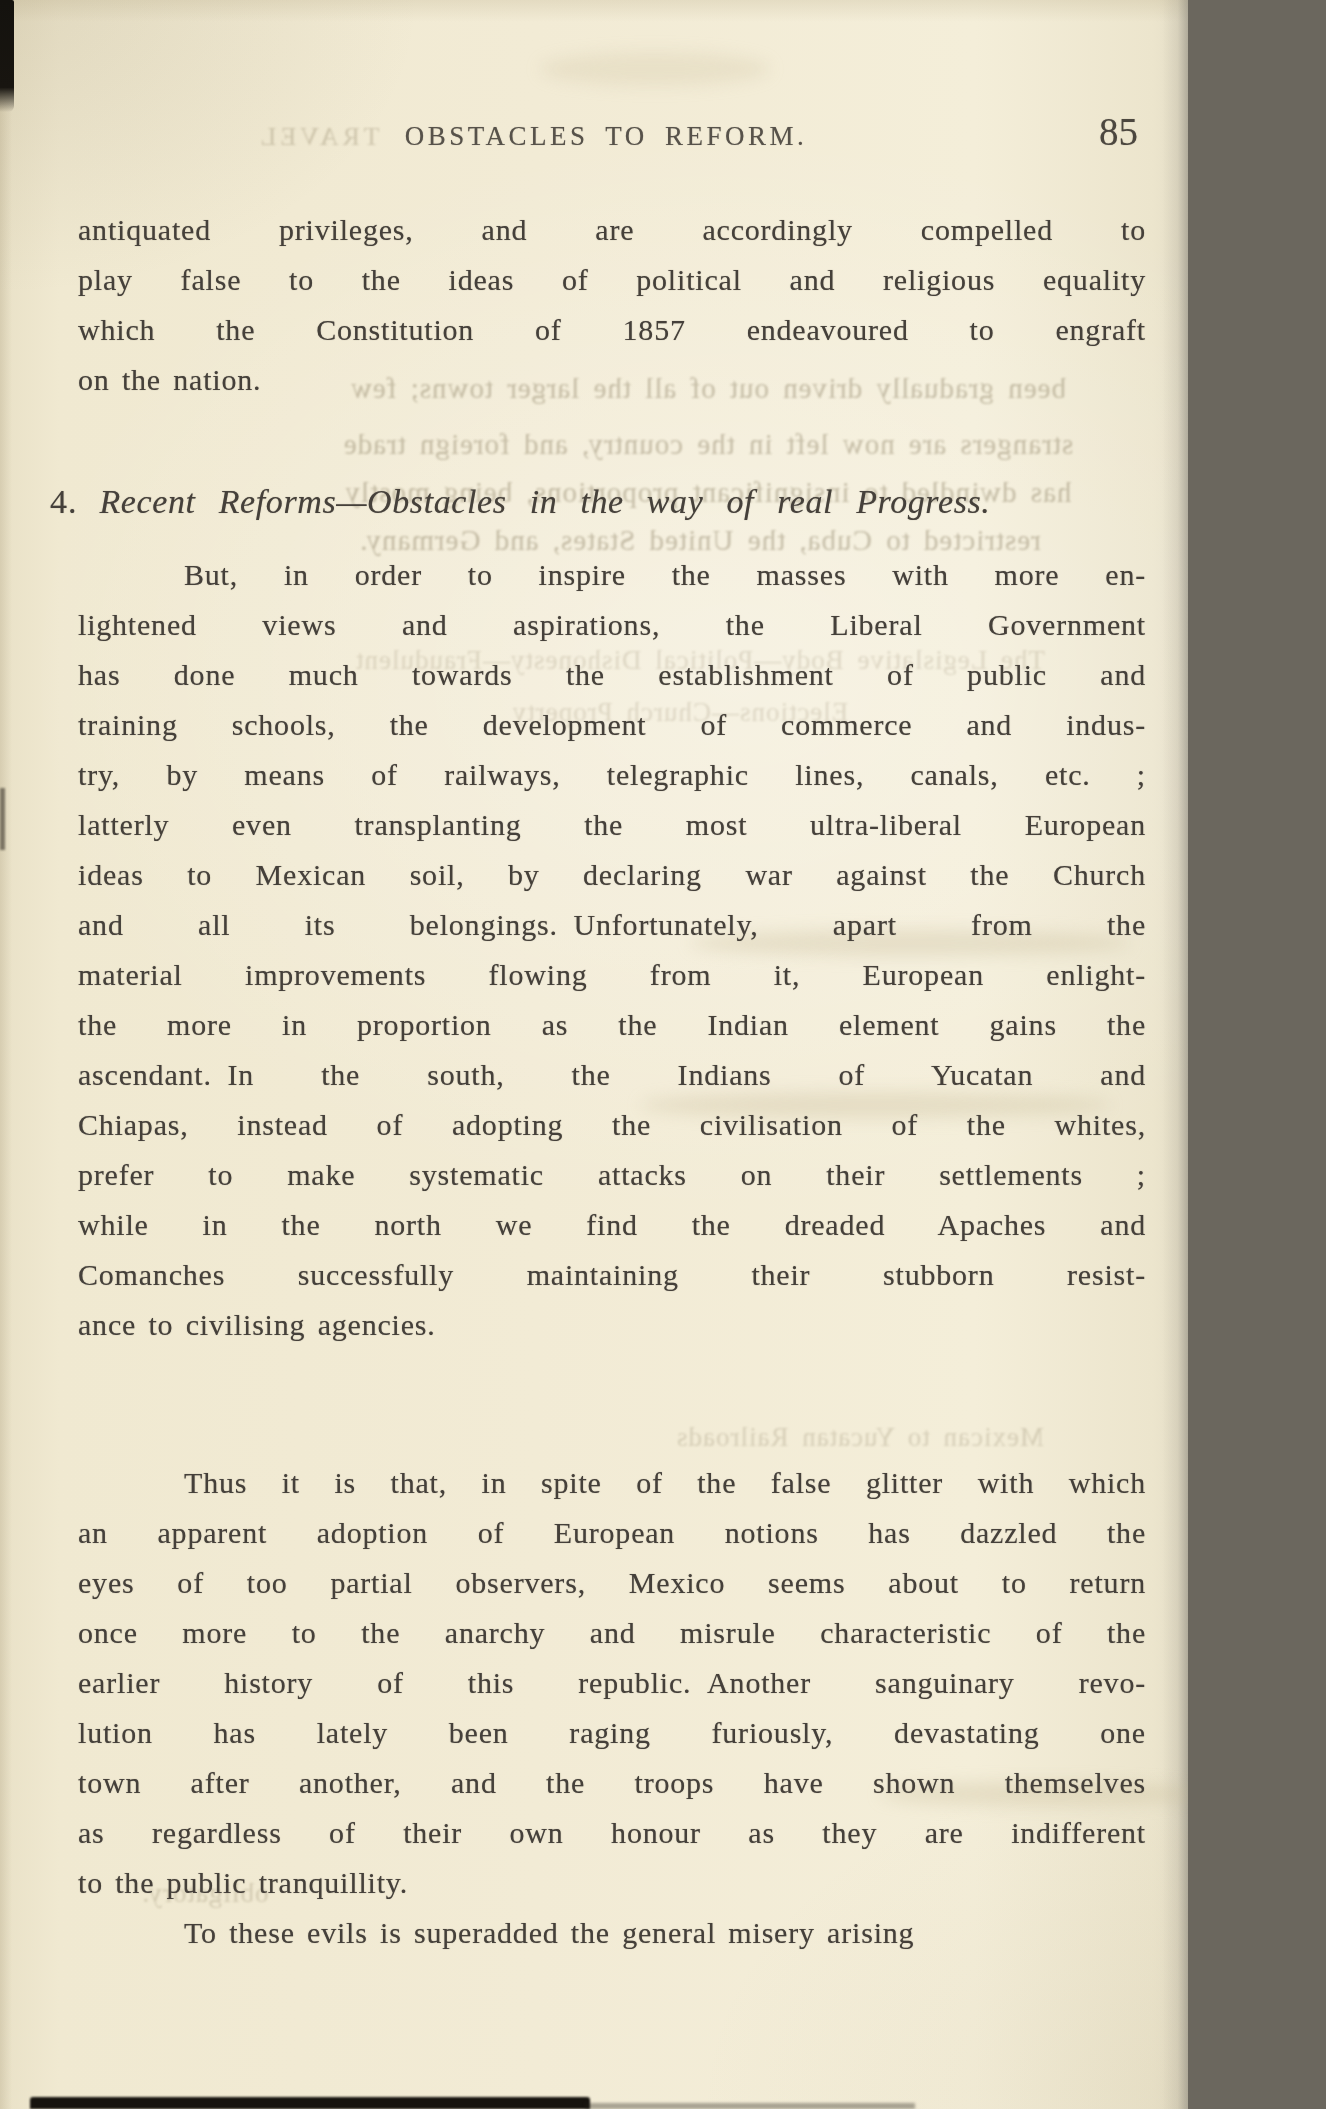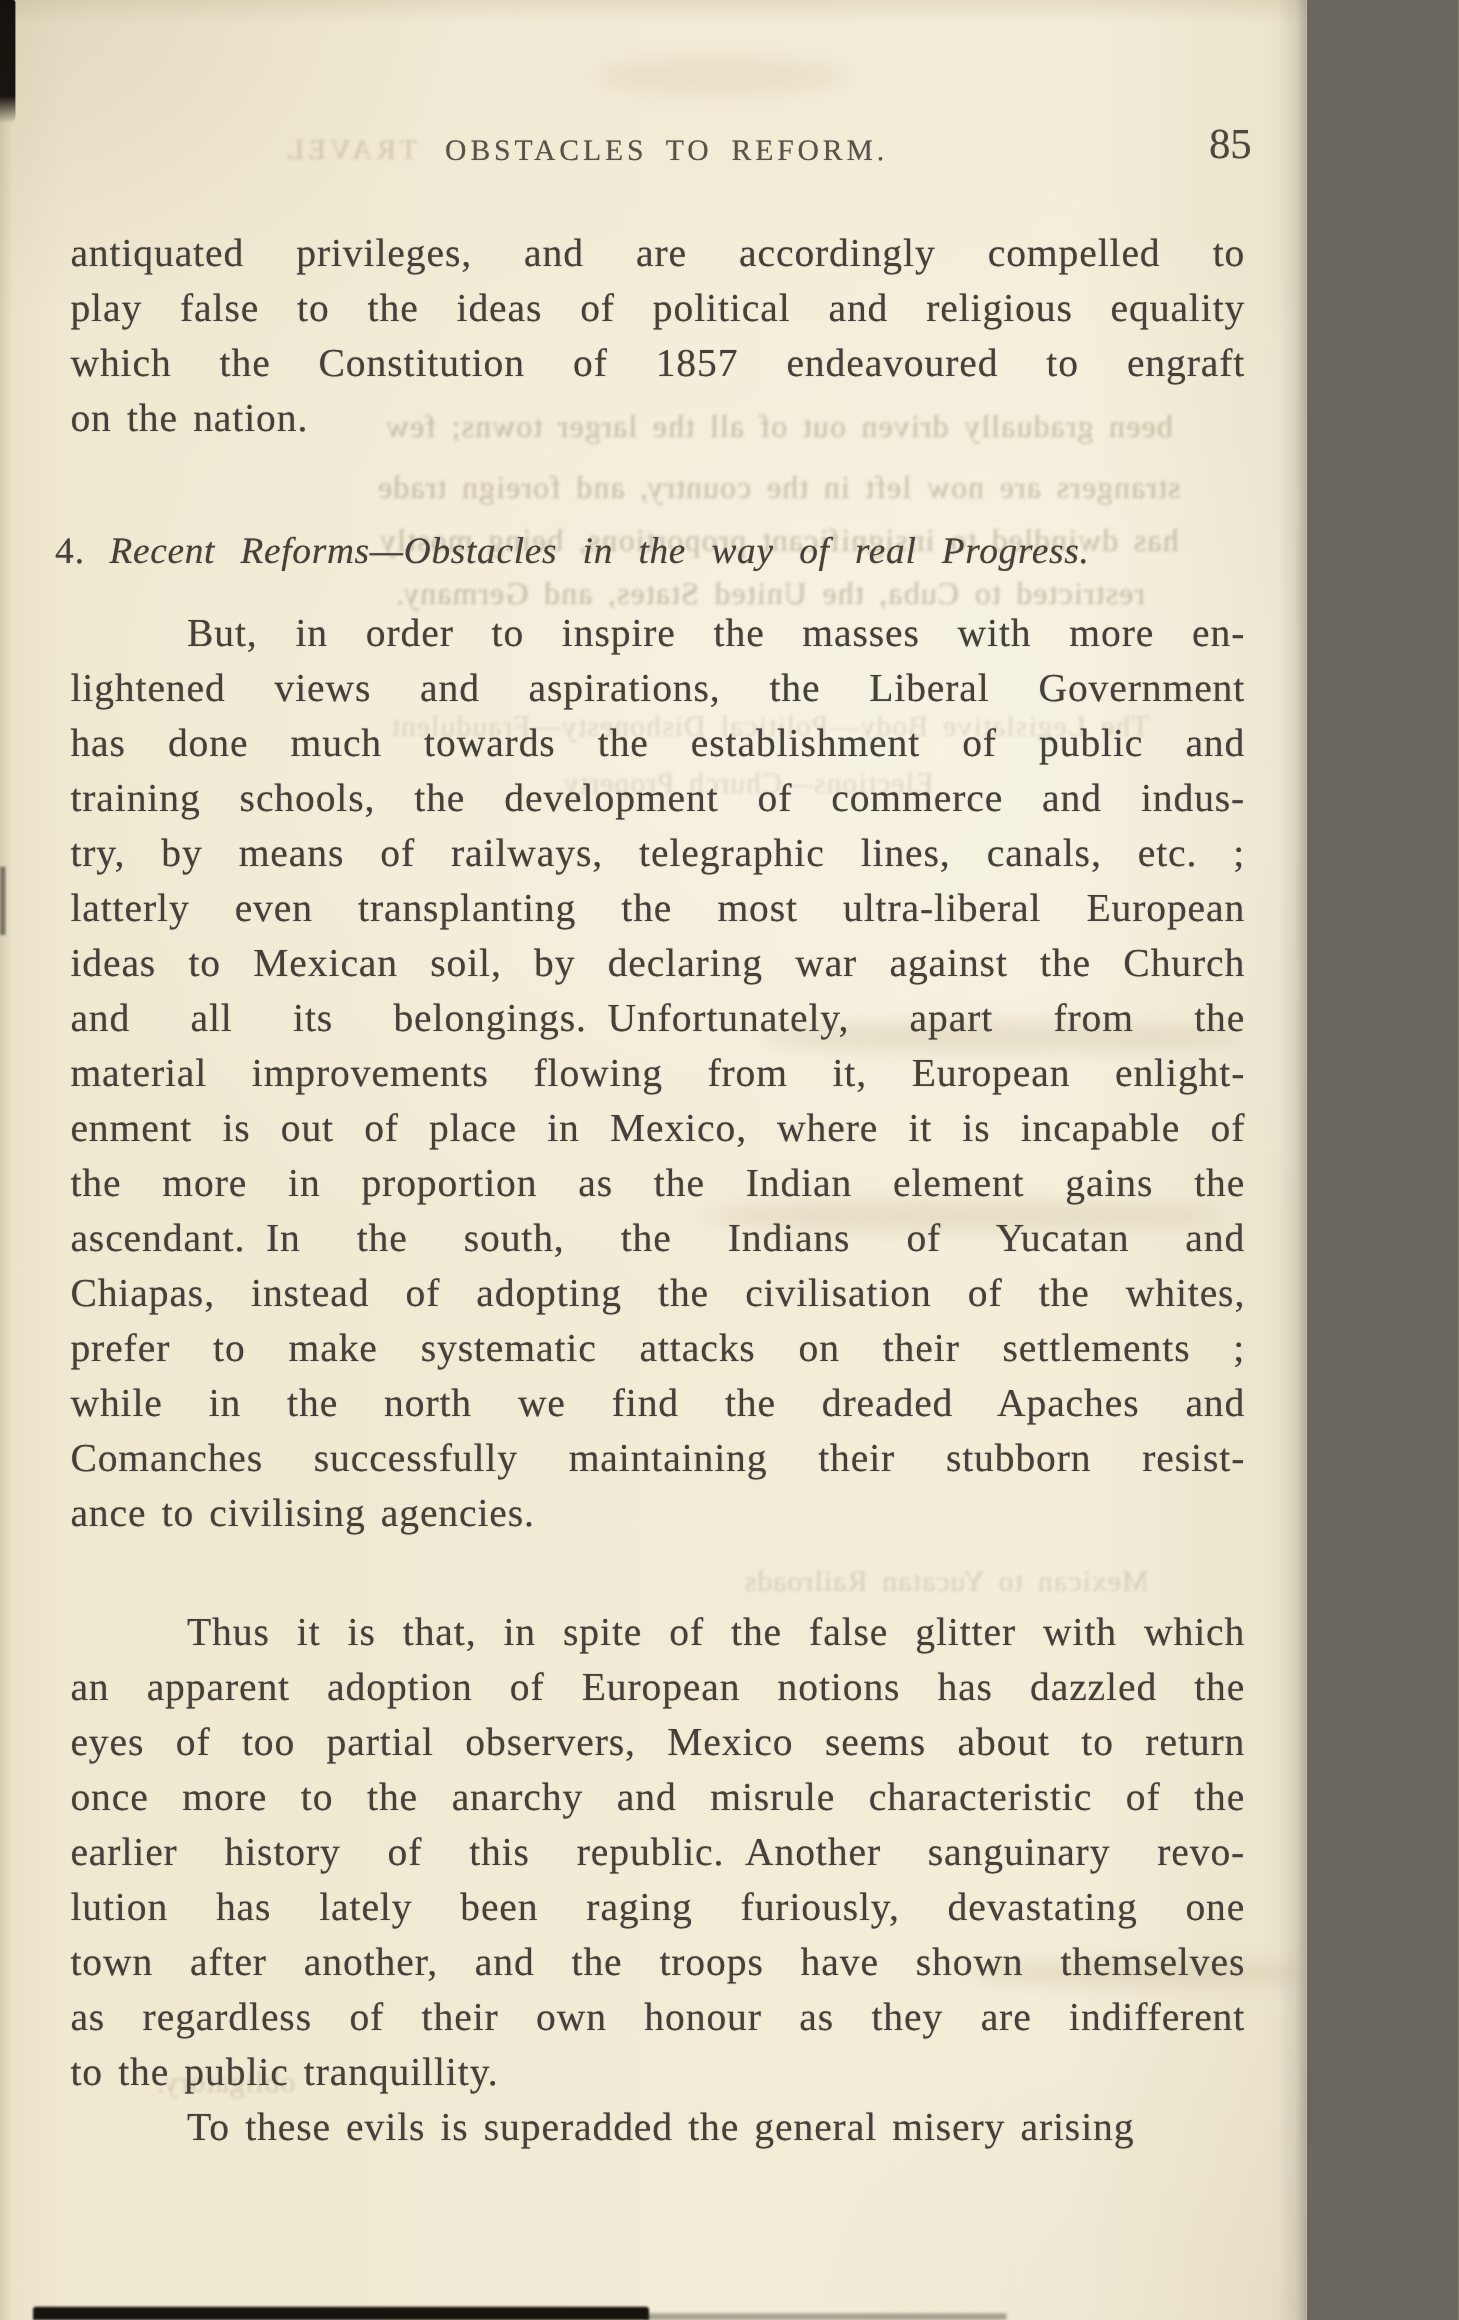--- a/index.html
+++ b/index.html
@@ -92,22 +92,22 @@
   .page-number {
     position: absolute; right: 2px; top: -8px;
     font-size: 39px; line-height: 48px;
     color: #4c473f;
     text-shadow: 0 0 1px rgba(76,71,63,0.4);
     text-align: center;
   }
 
   
   .para {
-    position: absolute; left: 64px; width: 1068px;
-    font-size: 36px;
+    position: absolute; left: 78px; width: 1068px;
+    font-size: 30px;
     letter-spacing: 0.8px;
     word-spacing: 4px;
     text-shadow: 0 0 1px rgba(69,64,58,0.5);
   }
   .para .line {
     height: 50px; line-height: 50px;
     text-align: justify; text-align-last: justify;
     white-space: normal;
   }
   .para .line.final { text-align-last: left; }
@@ -175,21 +175,20 @@
   <section class="para p2 indent-first">
       <div class="line">But, in order to inspire the masses with more en-</div>
       <div class="line">lightened views and aspirations, the Liberal Government</div>
       <div class="line">has done much towards the establishment of public and</div>
       <div class="line">training schools, the development of commerce and indus-</div>
       <div class="line">try, by means of railways, telegraphic lines, canals, etc. ;</div>
       <div class="line">latterly even transplanting the most ultra-liberal European</div>
       <div class="line">ideas to Mexican soil, by declaring war against the Church</div>
       <div class="line">and all its belongings. Unfortunately, apart from the</div>
       <div class="line">material improvements flowing from it, European enlight-</div>
-      <div class="line">enment is out of place in Mexico, where it is incapable of</div>
       <div class="line">the more in proportion as the Indian element gains the</div>
       <div class="line">ascendant. In the south, the Indians of Yucatan and</div>
       <div class="line">Chiapas, instead of adopting the civilisation of the whites,</div>
       <div class="line">prefer to make systematic attacks on their settlements ;</div>
       <div class="line">while in the north we find the dreaded Apaches and</div>
       <div class="line">Comanches successfully maintaining their stubborn resist-</div>
       <div class="line final">ance to civilising agencies.</div>
     </section>
 
   <section class="para p3 indent-first">

